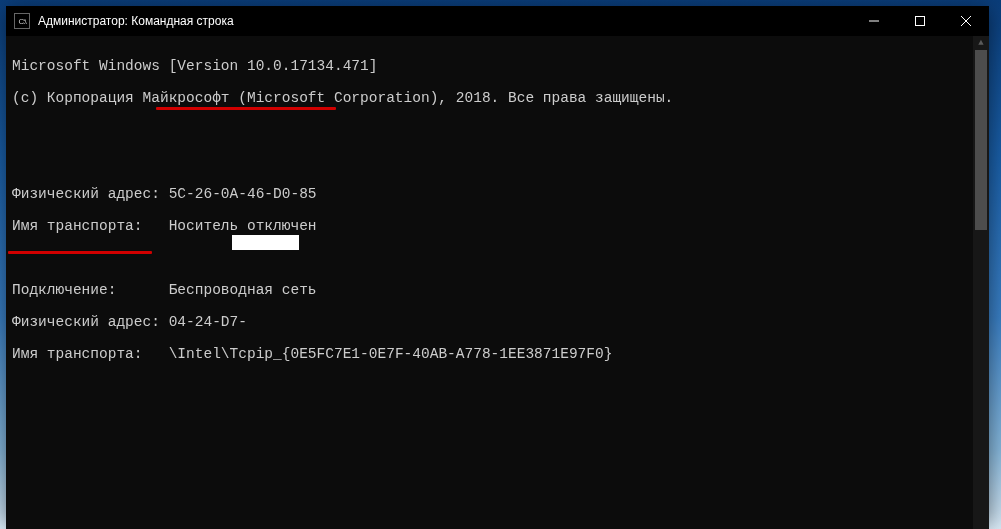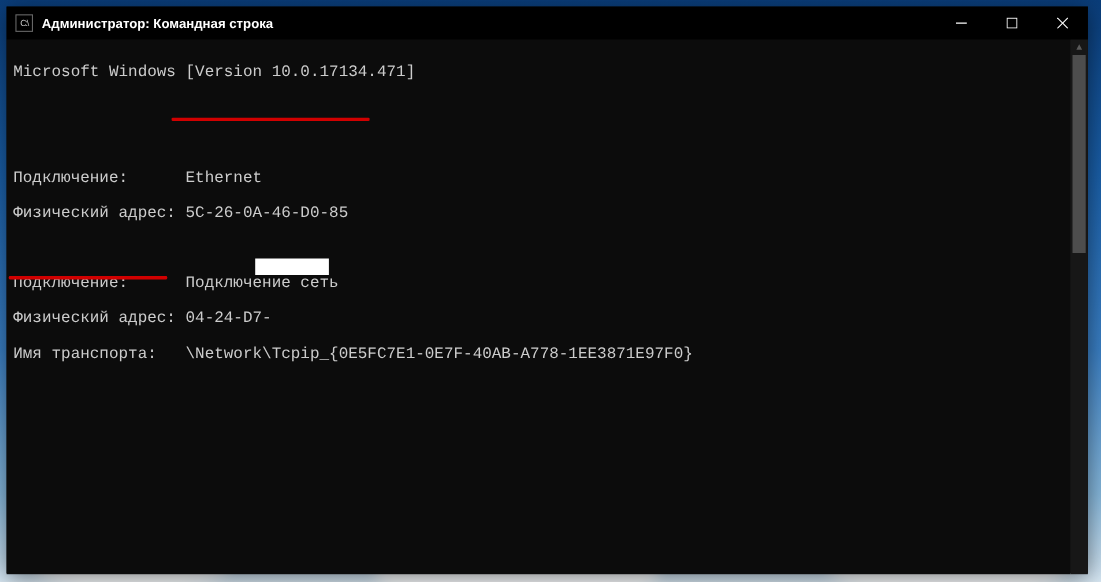--- a/index.html
+++ b/index.html
@@ -32,21 +32,21 @@
     user-select: none;
   }
   .titlebar .appicon {
     width: 16px; height: 16px;
     margin: 0 6px 0 8px;
     display: inline-flex; align-items: center; justify-content: center;
     background: #000; border: 1px solid #666;
     font-size: 8px; letter-spacing: -1px;
     color: #ccc;
   }
-  .titlebar .title { flex: 1; padding-left: 2px; font-weight: bold; }
+  .titlebar .title { flex: 1; padding-left: 2px; }
   .titlebar .btn {
     width: 46px; height: 30px;
     display: flex; align-items: center; justify-content: center;
     color: #fff;
   }
   .titlebar svg { width: 10px; height: 10px; }
 
   .content-wrap { position: relative; flex: 1; display: flex; }
   .terminal {
     flex: 1;
@@ -115,28 +115,29 @@
       <svg viewBox="0 0 10 10">
           <line x1="0" y1="0" x2="10" y2="10" stroke="#fff" stroke-width="1"></line>
           <line x1="10" y1="0" x2="0" y2="10" stroke="#fff" stroke-width="1"></line>
         </svg>
     </div>
   </div>
 
   <div class="content-wrap">
     <div class="terminal">
 <div class="line">Microsoft Windows [Version 10.0.17134.471]</div>
+<div class="line">(c) Корпорация Майкрософт (Microsoft Corporation), 2018. Все права защищены.</div>
 <div class="line"> </div>
 <div class="line"> </div>
-<div class="line"><span>Подключение:      </span><span>Ethernet</span></div>
 <div class="line"><span>Физический адрес: </span><span>5C-26-0A-46-D0-85</span></div>
+<div class="line"><span>Имя транспорта:   </span><span>Носитель отключен</span></div>
 <div class="line"> </div>
-<div class="line"><span>Подключение:      </span><span>Подключение сеть</span></div>
+<div class="line"><span>Подключение:      </span><span>Беспроводная сеть</span></div>
 <div class="line"><span>Физический адрес: </span><span>04-24-D7-</span></div>
-<div class="line"><span>Имя транспорта:   </span><span>\Network\Tcpip_{0E5FC7E1-0E7F-40AB-A778-1EE3871E97F0}</span></div>
+<div class="line"><span>Имя транспорта:   </span><span>\Intel\Tcpip_{0E5FC7E1-0E7F-40AB-A778-1EE3871E97F0}</span></div>
 <div class="line"> </div>
 
 
       
       <div class="underline-red" style="left:150px; top:71px; width:180px;"></div>
       
       <div class="underline-red" style="left:2px; top:215px; width:144px;"></div>
       
       <div class="whitebox" style="left:226px; top:199px; width:67px; height:15px;"></div>
     </div>

